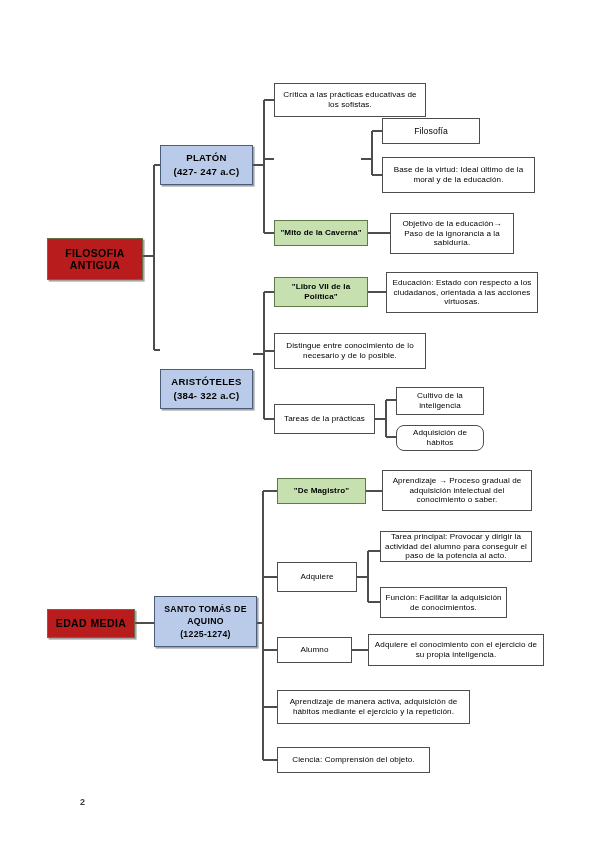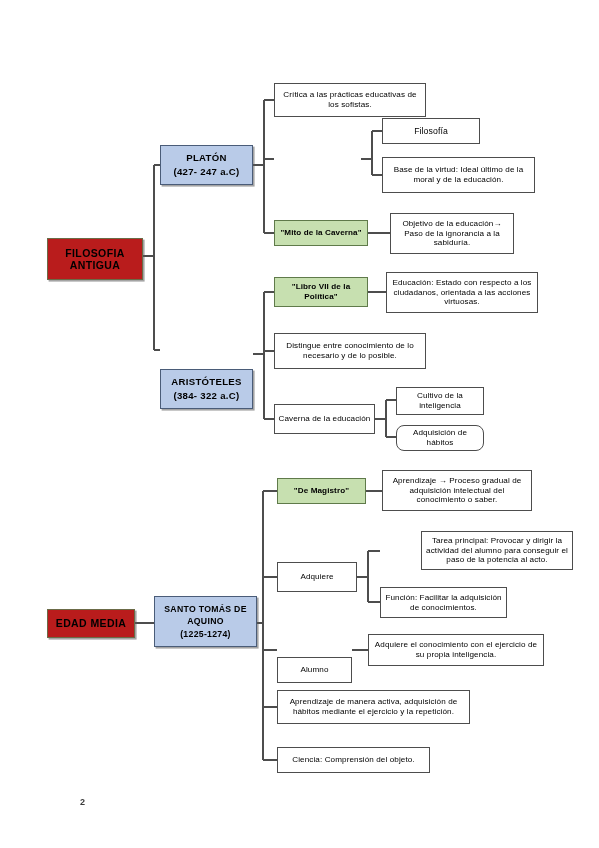--- a/index.html
+++ b/index.html
@@ -151,21 +151,21 @@
 
   <div class="node n-white fs-8" style="left:386px;top:272px;width:152px;height:41px;">
     <span class="txt">Educación: Estado con respecto a los ciudadanos, orientada a las acciones virtuosas.</span>
   </div>
 
   <div class="node n-white fs-8" style="left:274px;top:333px;width:152px;height:36px;">
     <span class="txt">Distingue entre conocimiento de lo necesario y de lo posible.</span>
   </div>
 
   <div class="node n-white fs-8" style="left:274px;top:404px;width:101px;height:30px;">
-    <span class="txt">Caverna de la educación</span>
+    <span class="txt">Tareas de la prácticas</span>
   </div>
 
   <div class="node n-white fs-8" style="left:396px;top:387px;width:88px;height:28px;">
     <span class="txt">Cultivo de la inteligencia</span>
   </div>
 
   <div class="node n-white fs-8" style="left:396px;top:425px;width:88px;height:26px;border-radius:8px;">
     <span class="txt">Adquisición de hábitos</span>
   </div>
 
@@ -186,29 +186,29 @@
   </div>
 
   <div class="node n-white fs-8" style="left:382px;top:470px;width:150px;height:41px;">
     <span class="txt">Aprendizaje → Proceso gradual de adquisición intelectual del conocimiento o saber.</span>
   </div>
 
   <div class="node n-white fs-8" style="left:277px;top:562px;width:80px;height:30px;">
     <span class="txt">Adquiere</span>
   </div>
 
-  <div class="node n-white fs-8" style="left:380px;top:531px;width:152px;height:39px;margin-left:41px;">
+  <div class="node n-white fs-8" style="left:380px;top:531px;width:152px;height:31px;">
     <span class="txt">Tarea principal: Provocar y dirigir la actividad del alumno para conseguir el paso de la potencia al acto.</span>
   </div>
 
   <div class="node n-white fs-8" style="left:380px;top:587px;width:127px;height:31px;">
     <span class="txt">Función: Facilitar la adquisición de conocimientos.</span>
   </div>
 
-  <div class="node n-white fs-8" style="left:277px;top:637px;width:75px;height:26px;margin-top:20px;">
+  <div class="node n-white fs-8" style="left:277px;top:637px;width:75px;height:26px;">
     <span class="txt">Alumno</span>
   </div>
 
   <div class="node n-white fs-8" style="left:368px;top:634px;width:176px;height:32px;">
     <span class="txt">Adquiere el conocimiento con el ejercicio de su propia inteligencia.</span>
   </div>
 
   <div class="node n-white fs-8" style="left:277px;top:690px;width:193px;height:34px;">
     <span class="txt">Aprendizaje de manera activa, adquisición de hábitos mediante el ejercicio y la repetición.</span>
   </div>

